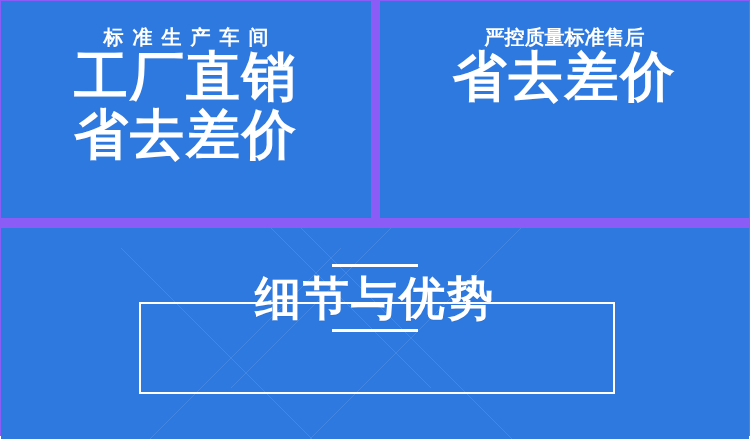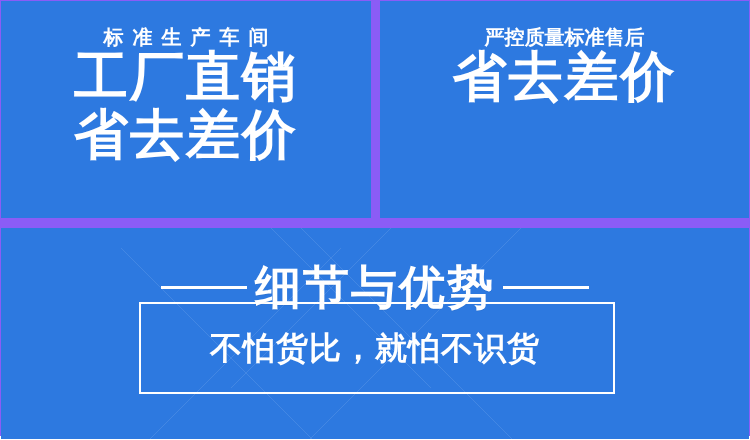--- a/index.html
+++ b/index.html
@@ -87,20 +87,21 @@
     flex-direction:column;
     align-items:center;
   }
 
   .headline-row {
     display:flex;
     align-items:center;
     justify-content:center;
     gap:8px;
     margin-top:36px;
+    flex-direction:column;
   }
   .dash {
     display:block;
     width:86px;
     height:3px;
     background:#ffffff;
   }
   .headline {
     color:#ffffff;
     font-size:46px;
@@ -154,18 +155,17 @@
     </svg>
 
     <div class="frame"></div>
 
     <div class="bottom-center">
       <div class="headline-row">
         <span class="dash"></span>
         <span class="headline">细节与优势</span>
         <span class="dash"></span>
       </div>
-      <div class="subline">不怕货比，就怕不识货</div>
     </div>
 
   </div>
 
 </div>
 
 </body></html>

